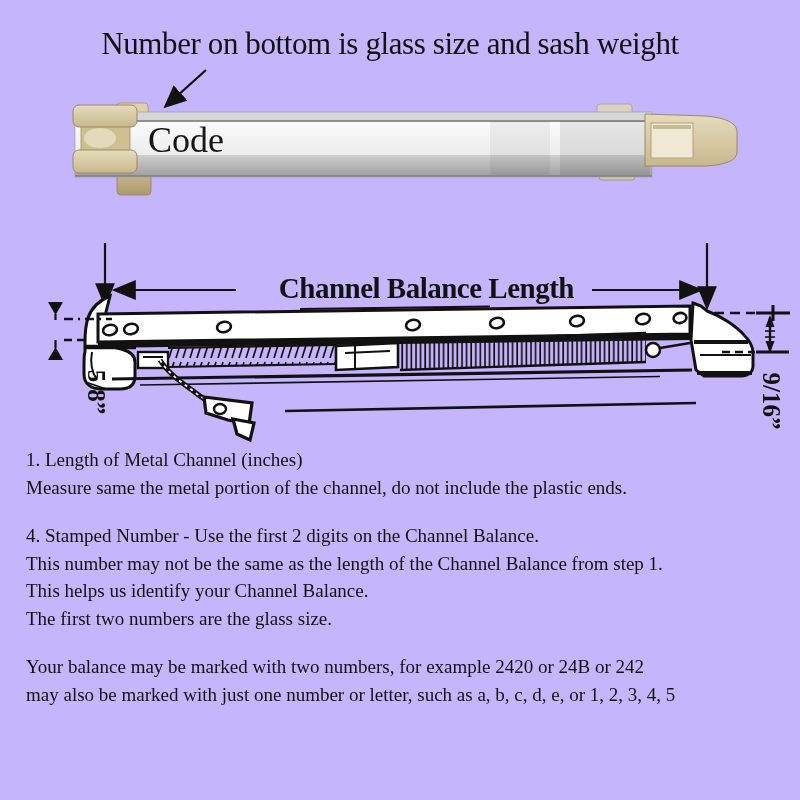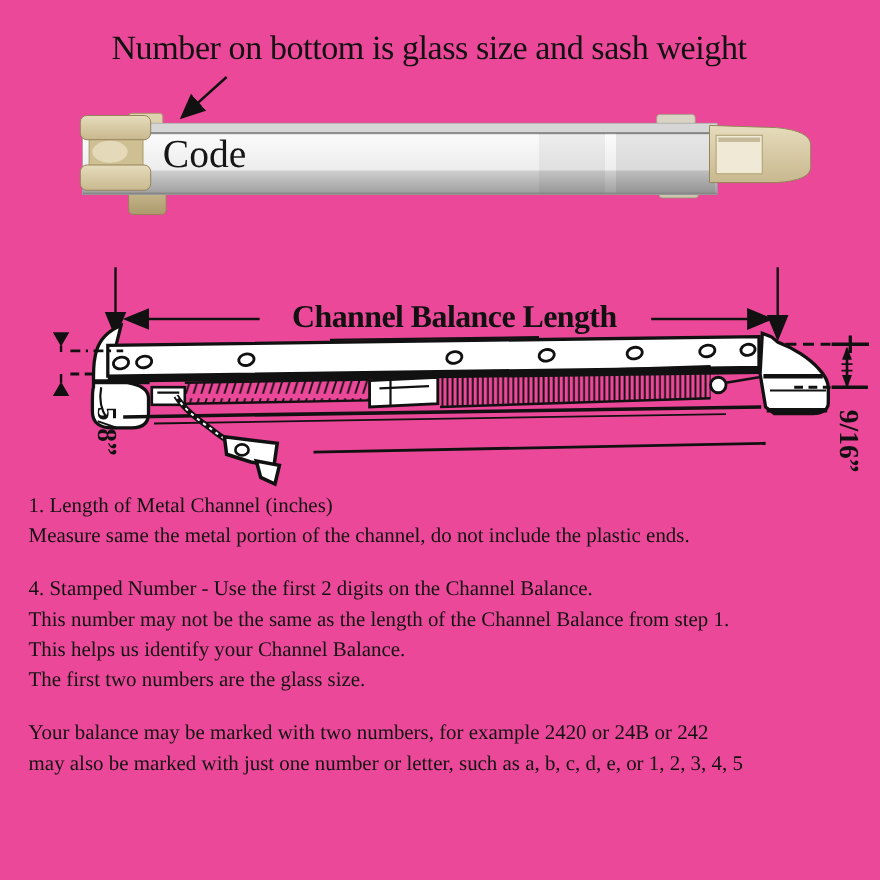--- a/index.html
+++ b/index.html
@@ -1,23 +1,23 @@
 <!DOCTYPE html>
 <html><head>
 <meta charset="utf-8">
 <style>
   html,body{margin:0;padding:0;background:#fff;}
-  .page{position:relative;width:800px;height:800px;background:#ec4899;overflow:hidden;
+  .page{position:relative;width:800px;height:800px;background:#c4b5fd;overflow:hidden;
         font-family:"Liberation Serif", serif;color:#111;}
   .title{position:absolute;left:0;top:26px;width:780px;text-align:center;
          font-size:31px;letter-spacing:-0.4px;white-space:nowrap;}
   .pointer{position:absolute;left:140px;top:62px;}
   .photo{position:absolute;left:60px;top:100px;}
   .diagram{position:absolute;left:0;top:235px;}
-  .cbl{position:absolute;left:252px;top:272px;width:322px;text-align:center;
+  .cbl{position:absolute;left:252px;top:272px;width:322px;text-align:right;
        font-weight:bold;font-size:29px;letter-spacing:-0.5px;white-space:nowrap;}
   .dim{position:absolute;font-weight:bold;font-size:25px;text-align:center;
        white-space:nowrap;line-height:26px;}
   .dim-left{left:46px;top:379px;width:100px;transform:rotate(90deg);}
   .dim-right{left:714px;top:388px;width:114px;transform:rotate(90deg);}
   .instructions{position:absolute;left:10px;top:446px;width:780px;
                 font-size:19px;line-height:27.5px;margin-left:16px;}
   .step{margin:0 0 21px 0;}
   .line{white-space:nowrap;}
 </style>

